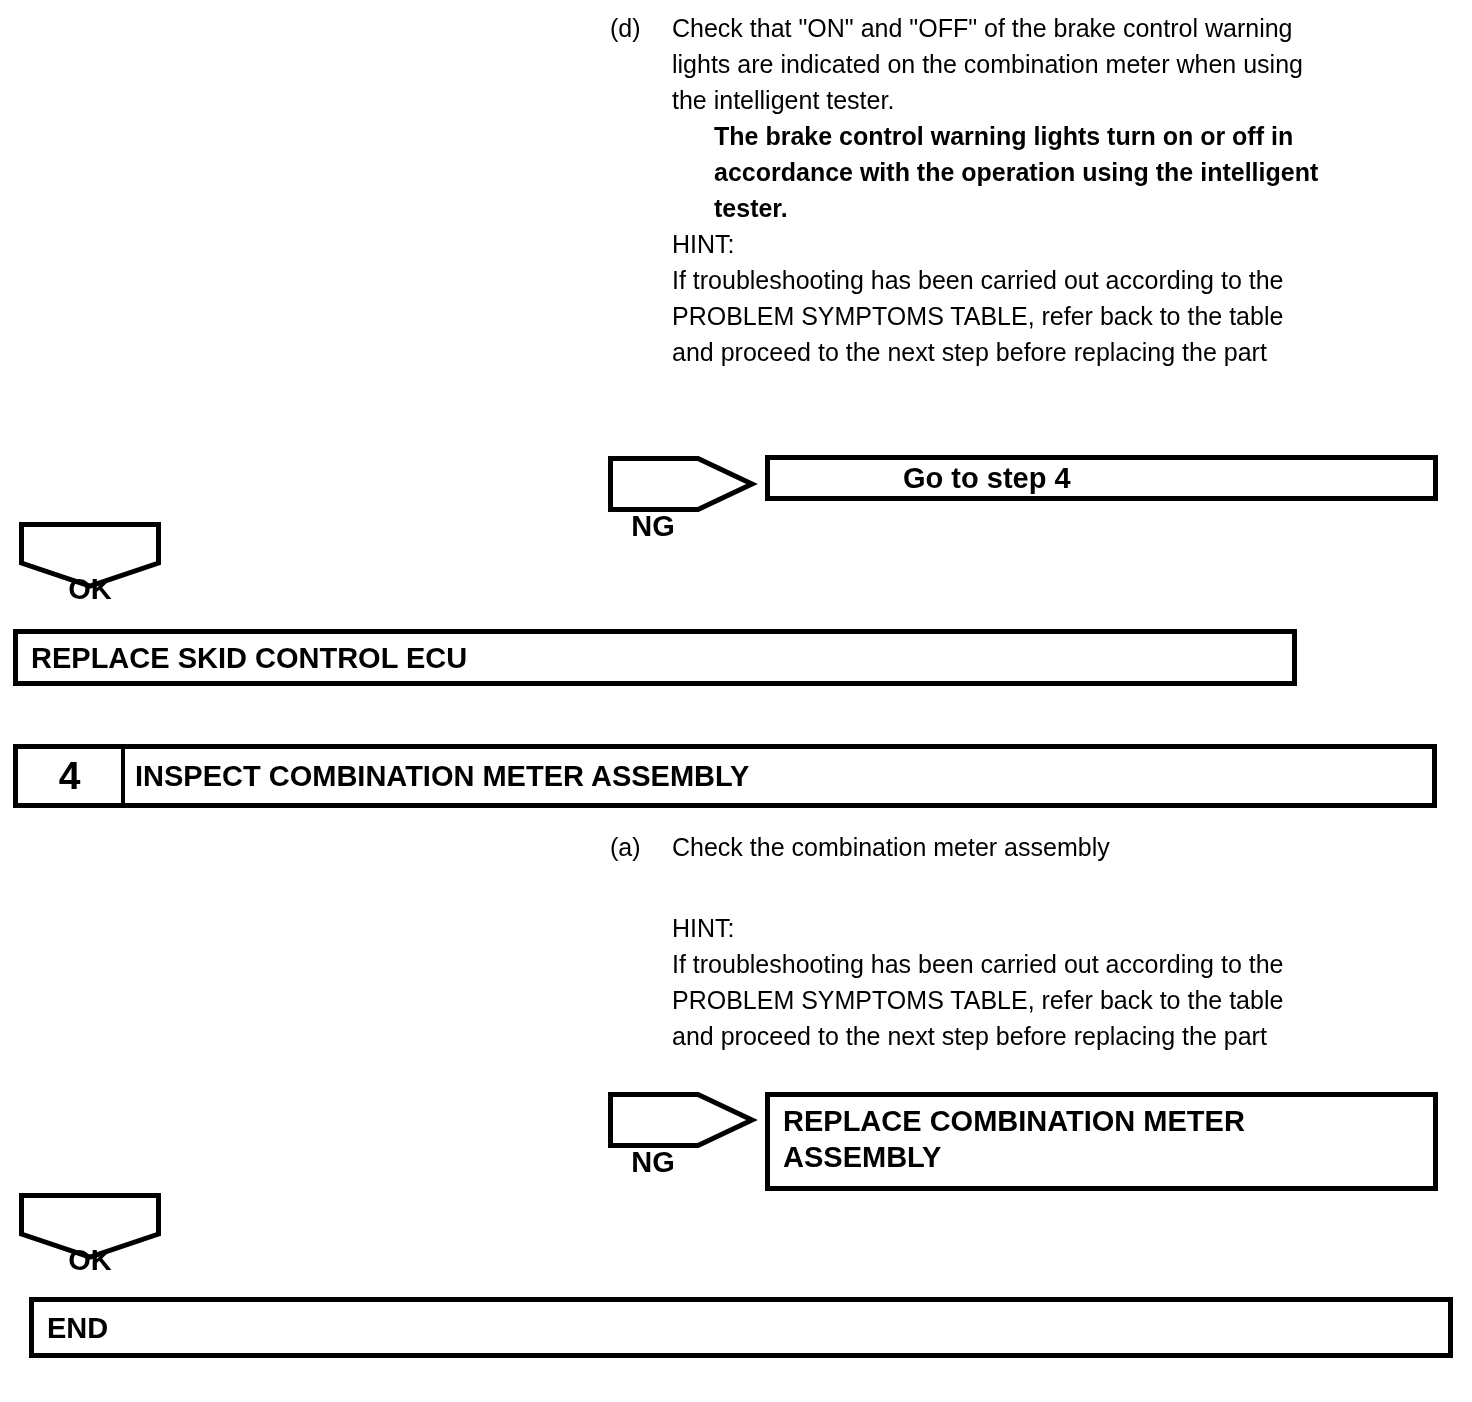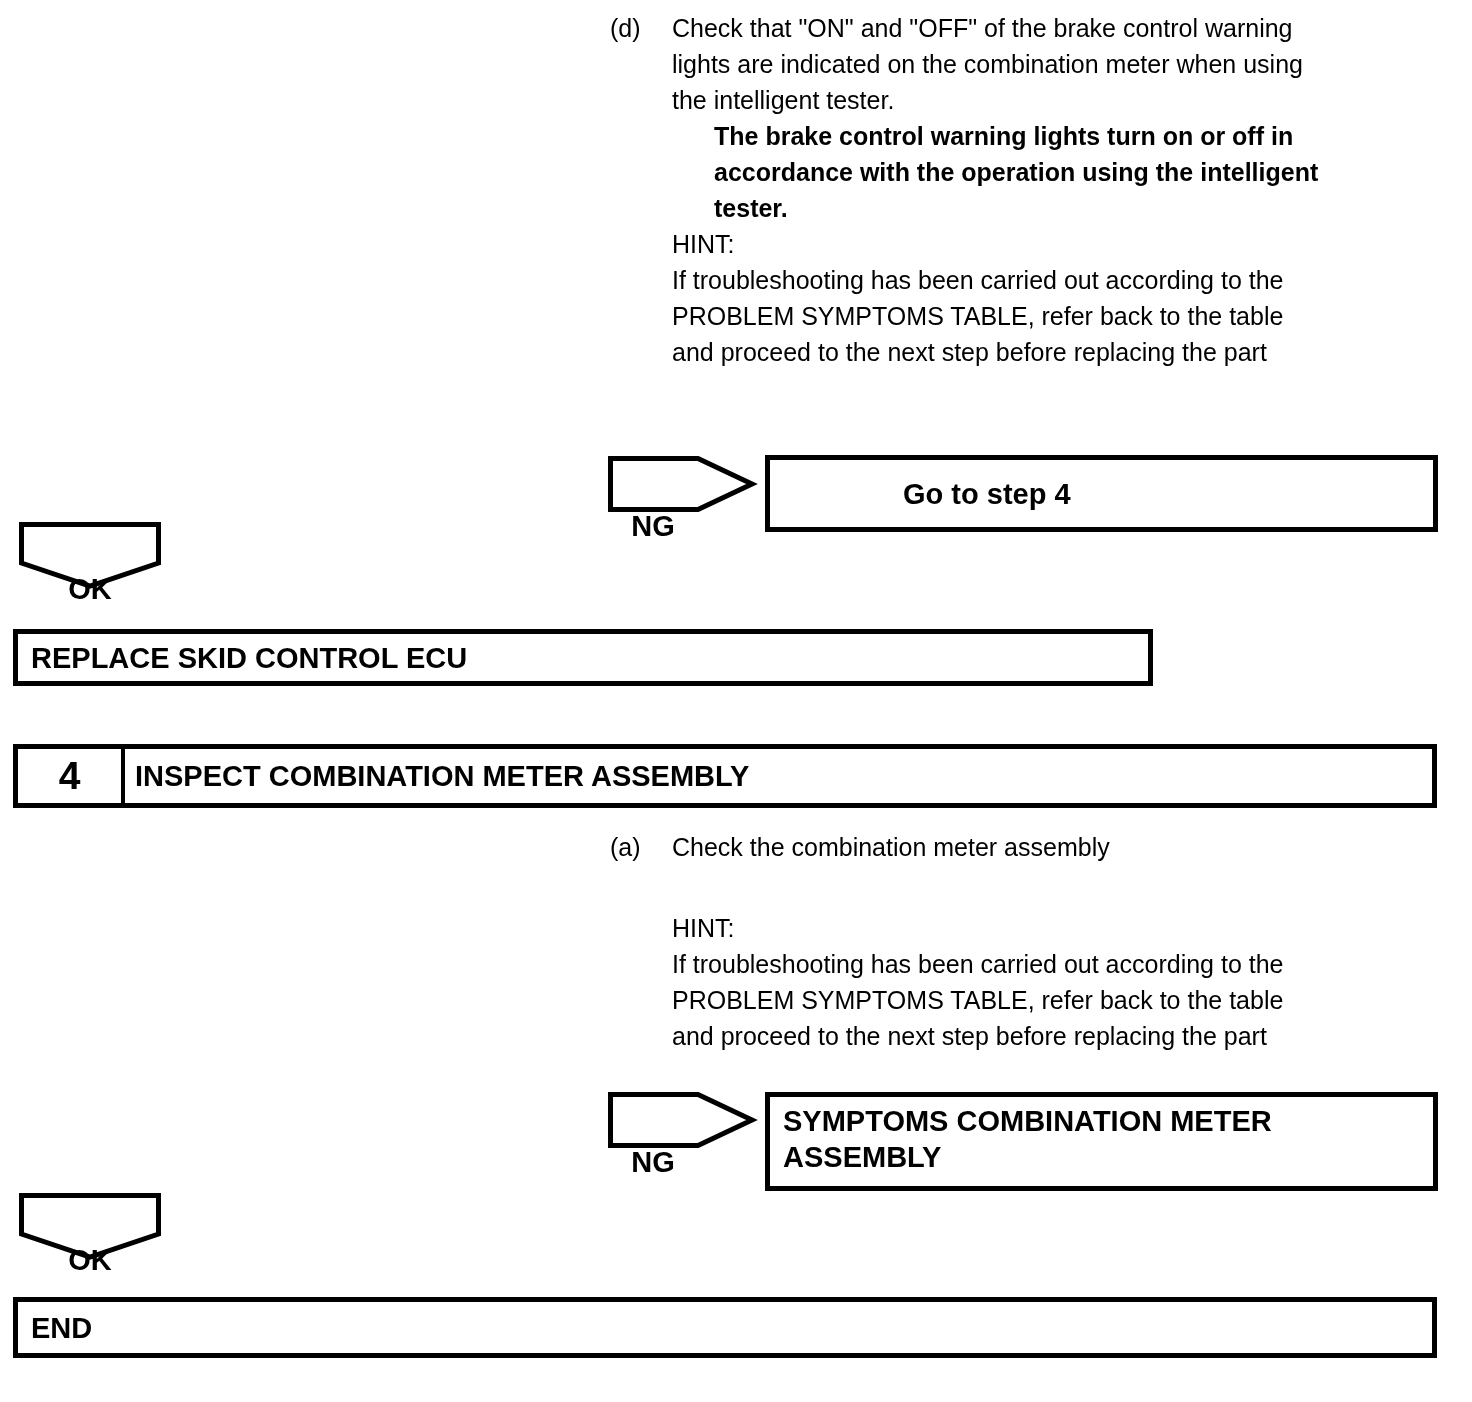--- a/index.html
+++ b/index.html
@@ -25,24 +25,24 @@
 
   .result-box {
     border: 5px solid #000000;
     background: #ffffff;
     display: flex;
     align-items: center;
     font-size: 29px;
     font-weight: bold;
     line-height: 36px;
   }
-  #ng-box-1 { left: 765px; top: 455px; width: 673px; height: 77px; padding-left: 133px; }
-  #action-box-1 { left: 13px; top: 629px; width: 1140px; height: 57px; padding-left: 13px; }
+  #ng-box-1 { left: 765px; top: 455px; width: 673px; height: 46px; padding-left: 133px; }
+  #action-box-1 { left: 13px; top: 629px; width: 1284px; height: 57px; padding-left: 13px; }
   #ng-box-2 { left: 765px; top: 1092px; width: 673px; height: 99px; padding-left: 13px; align-items: flex-start; padding-top: 6px; }
-  #end-box { left: 13px; top: 1297px; width: 1424px; height: 61px; padding-left: 13px; }
+  #end-box { left: 29px; top: 1297px; width: 1424px; height: 61px; padding-left: 13px; }
 
   #step4-header {
     left: 13px; top: 744px; width: 1424px; height: 64px;
     border: 5px solid #000000;
     display: flex;
     background: #ffffff;
   }
   .step-number-cell {
     width: 107px;
     border-right: 4px solid #000000;
@@ -135,21 +135,21 @@
     </div>
   </div>
 
   <div class="abs" id="ng-shape-2">
     <svg class="connector" width="150" height="56" viewBox="0 0 150 56">
       <polygon points="2.5,2.5 90,2.5 144,28 90,53.5 2.5,53.5" fill="#ffffff" stroke="#000000" stroke-width="5"></polygon>
     </svg>
     <span class="connector-label ng-label-pos">NG</span>
   </div>
   <div class="abs result-box pre" id="ng-box-2">
-    <span class="pre">SYMPTOMS COMBINATION METER
+    <span class="pre">REPLACE COMBINATION METER
 ASSEMBLY</span>
   </div>
 
   <div class="abs" id="ok-shape-2">
     <svg class="connector" width="142" height="68" viewBox="0 0 142 68">
       <polygon points="2.5,2.5 139.5,2.5 139.5,41 71,64 2.5,41" fill="#ffffff" stroke="#000000" stroke-width="5"></polygon>
     </svg>
     <span class="connector-label ok-label-pos">OK</span>
   </div>
 

